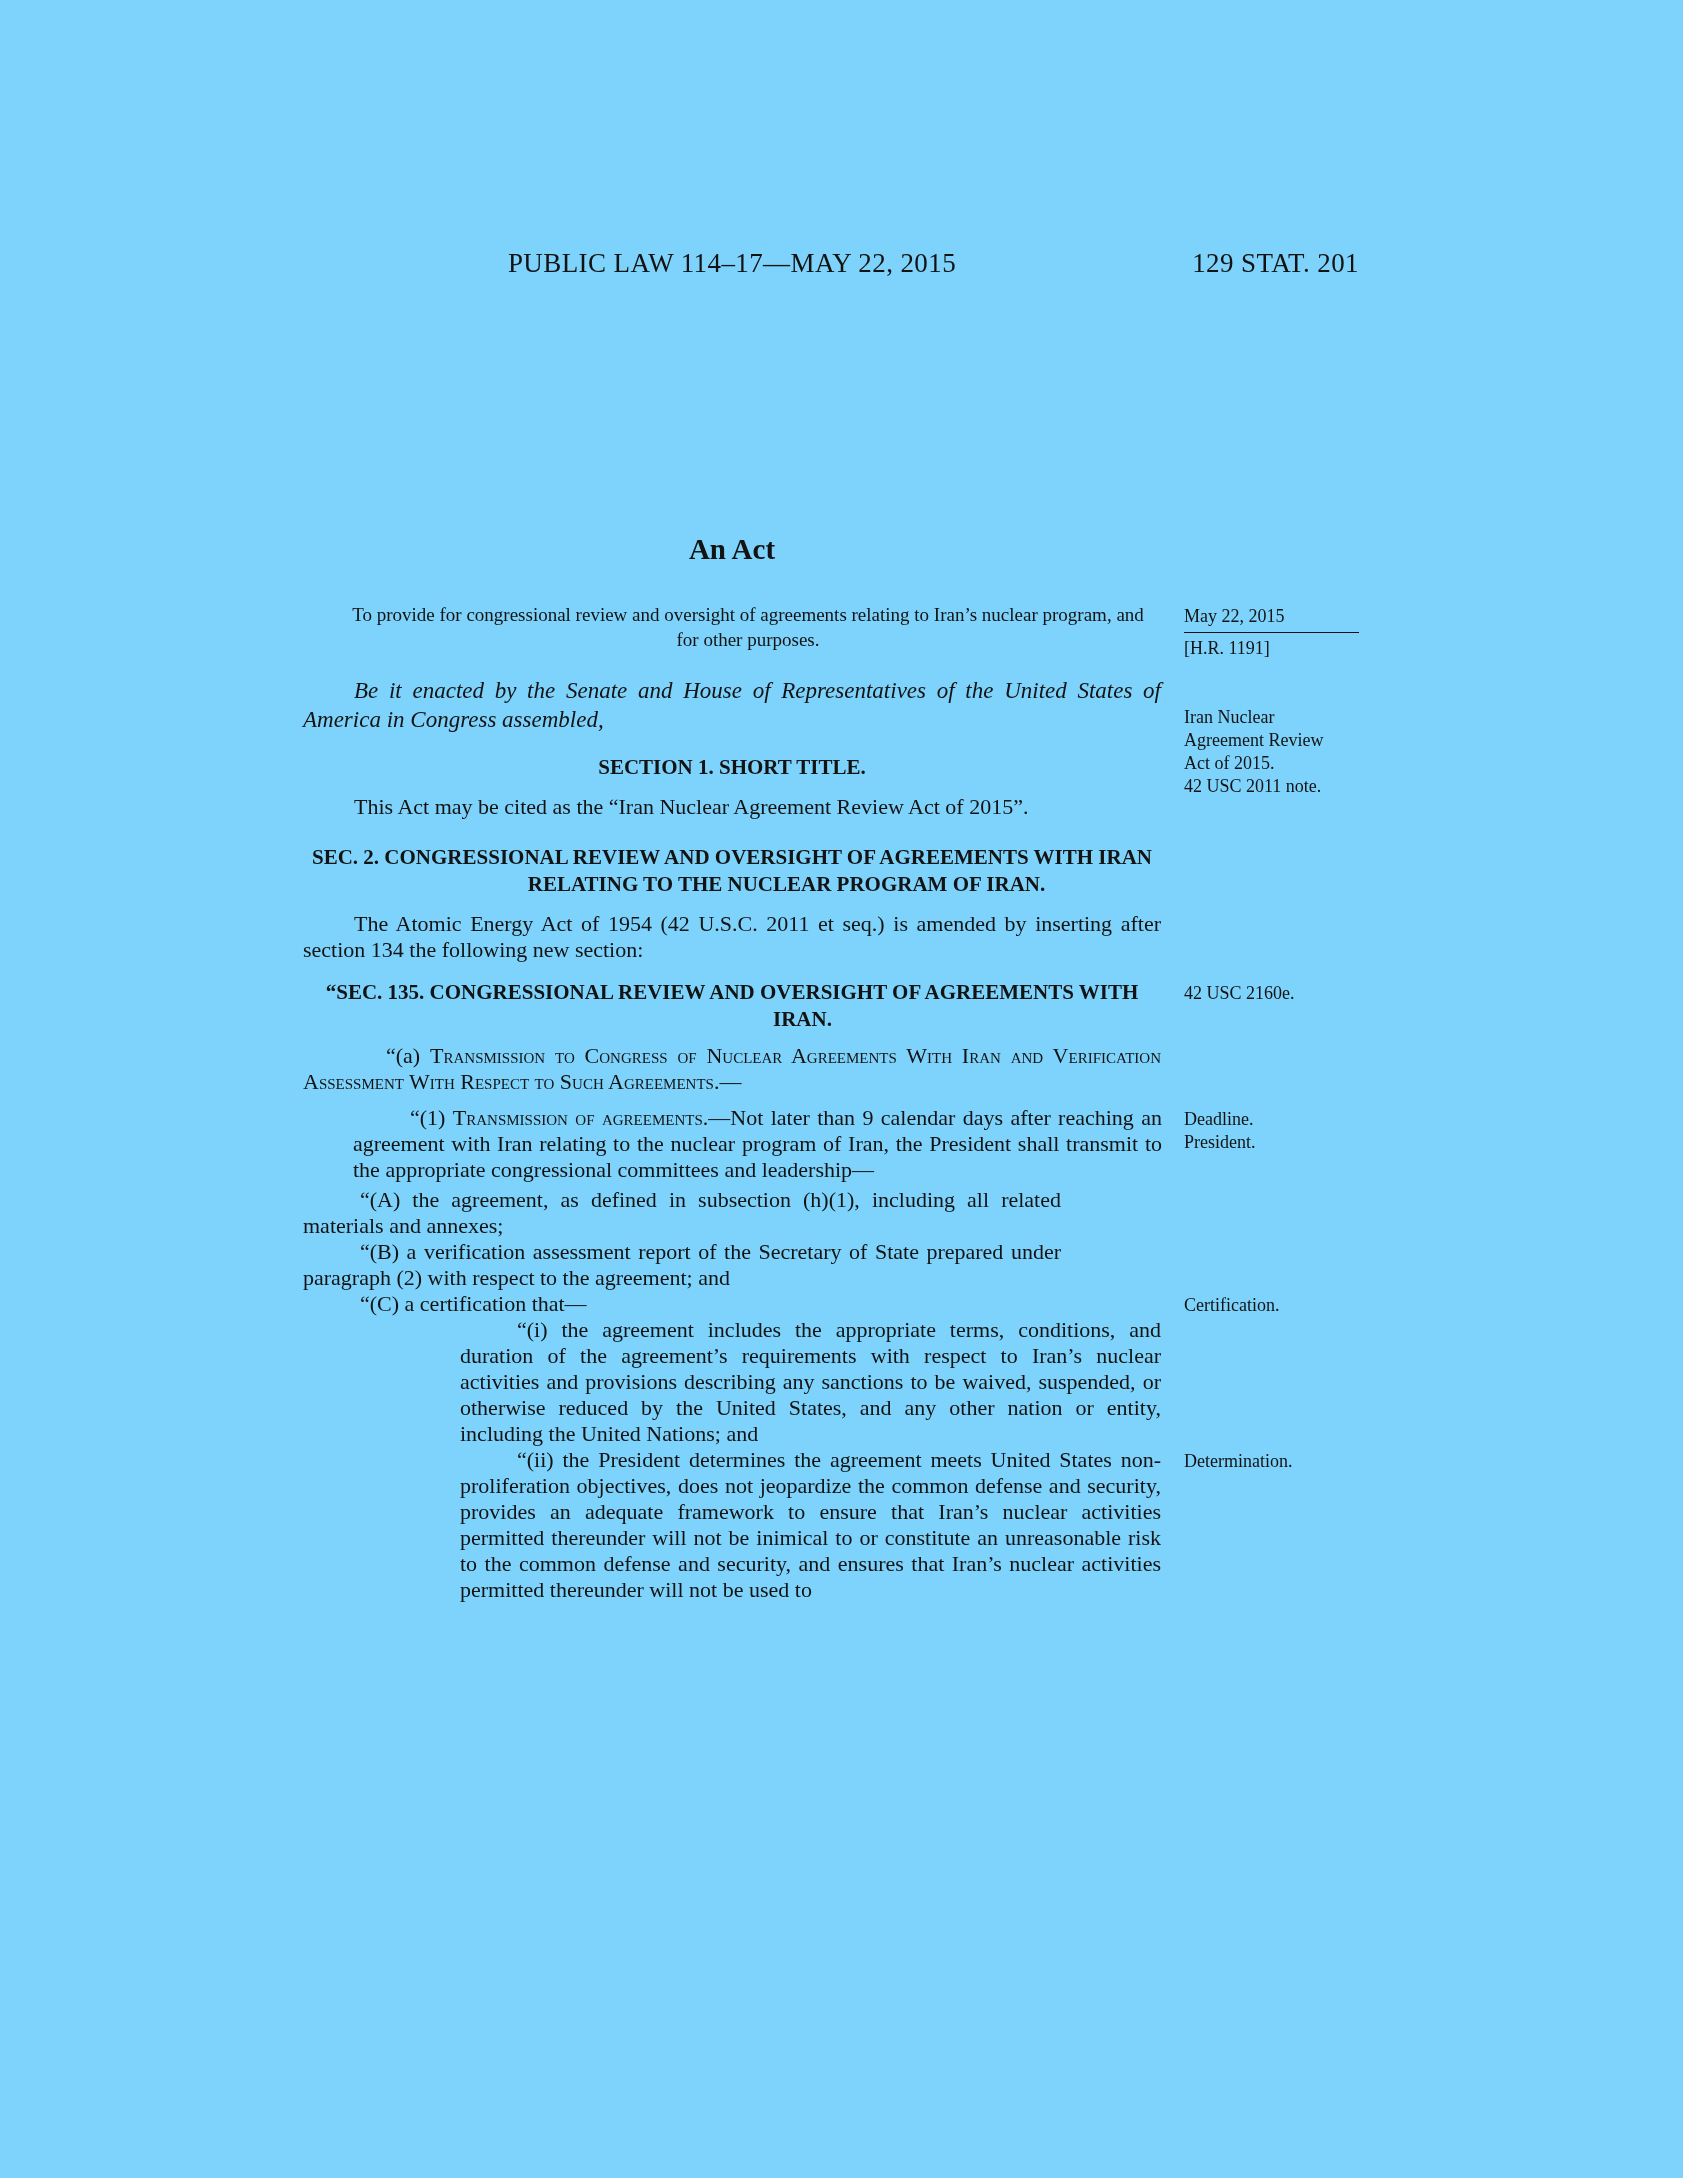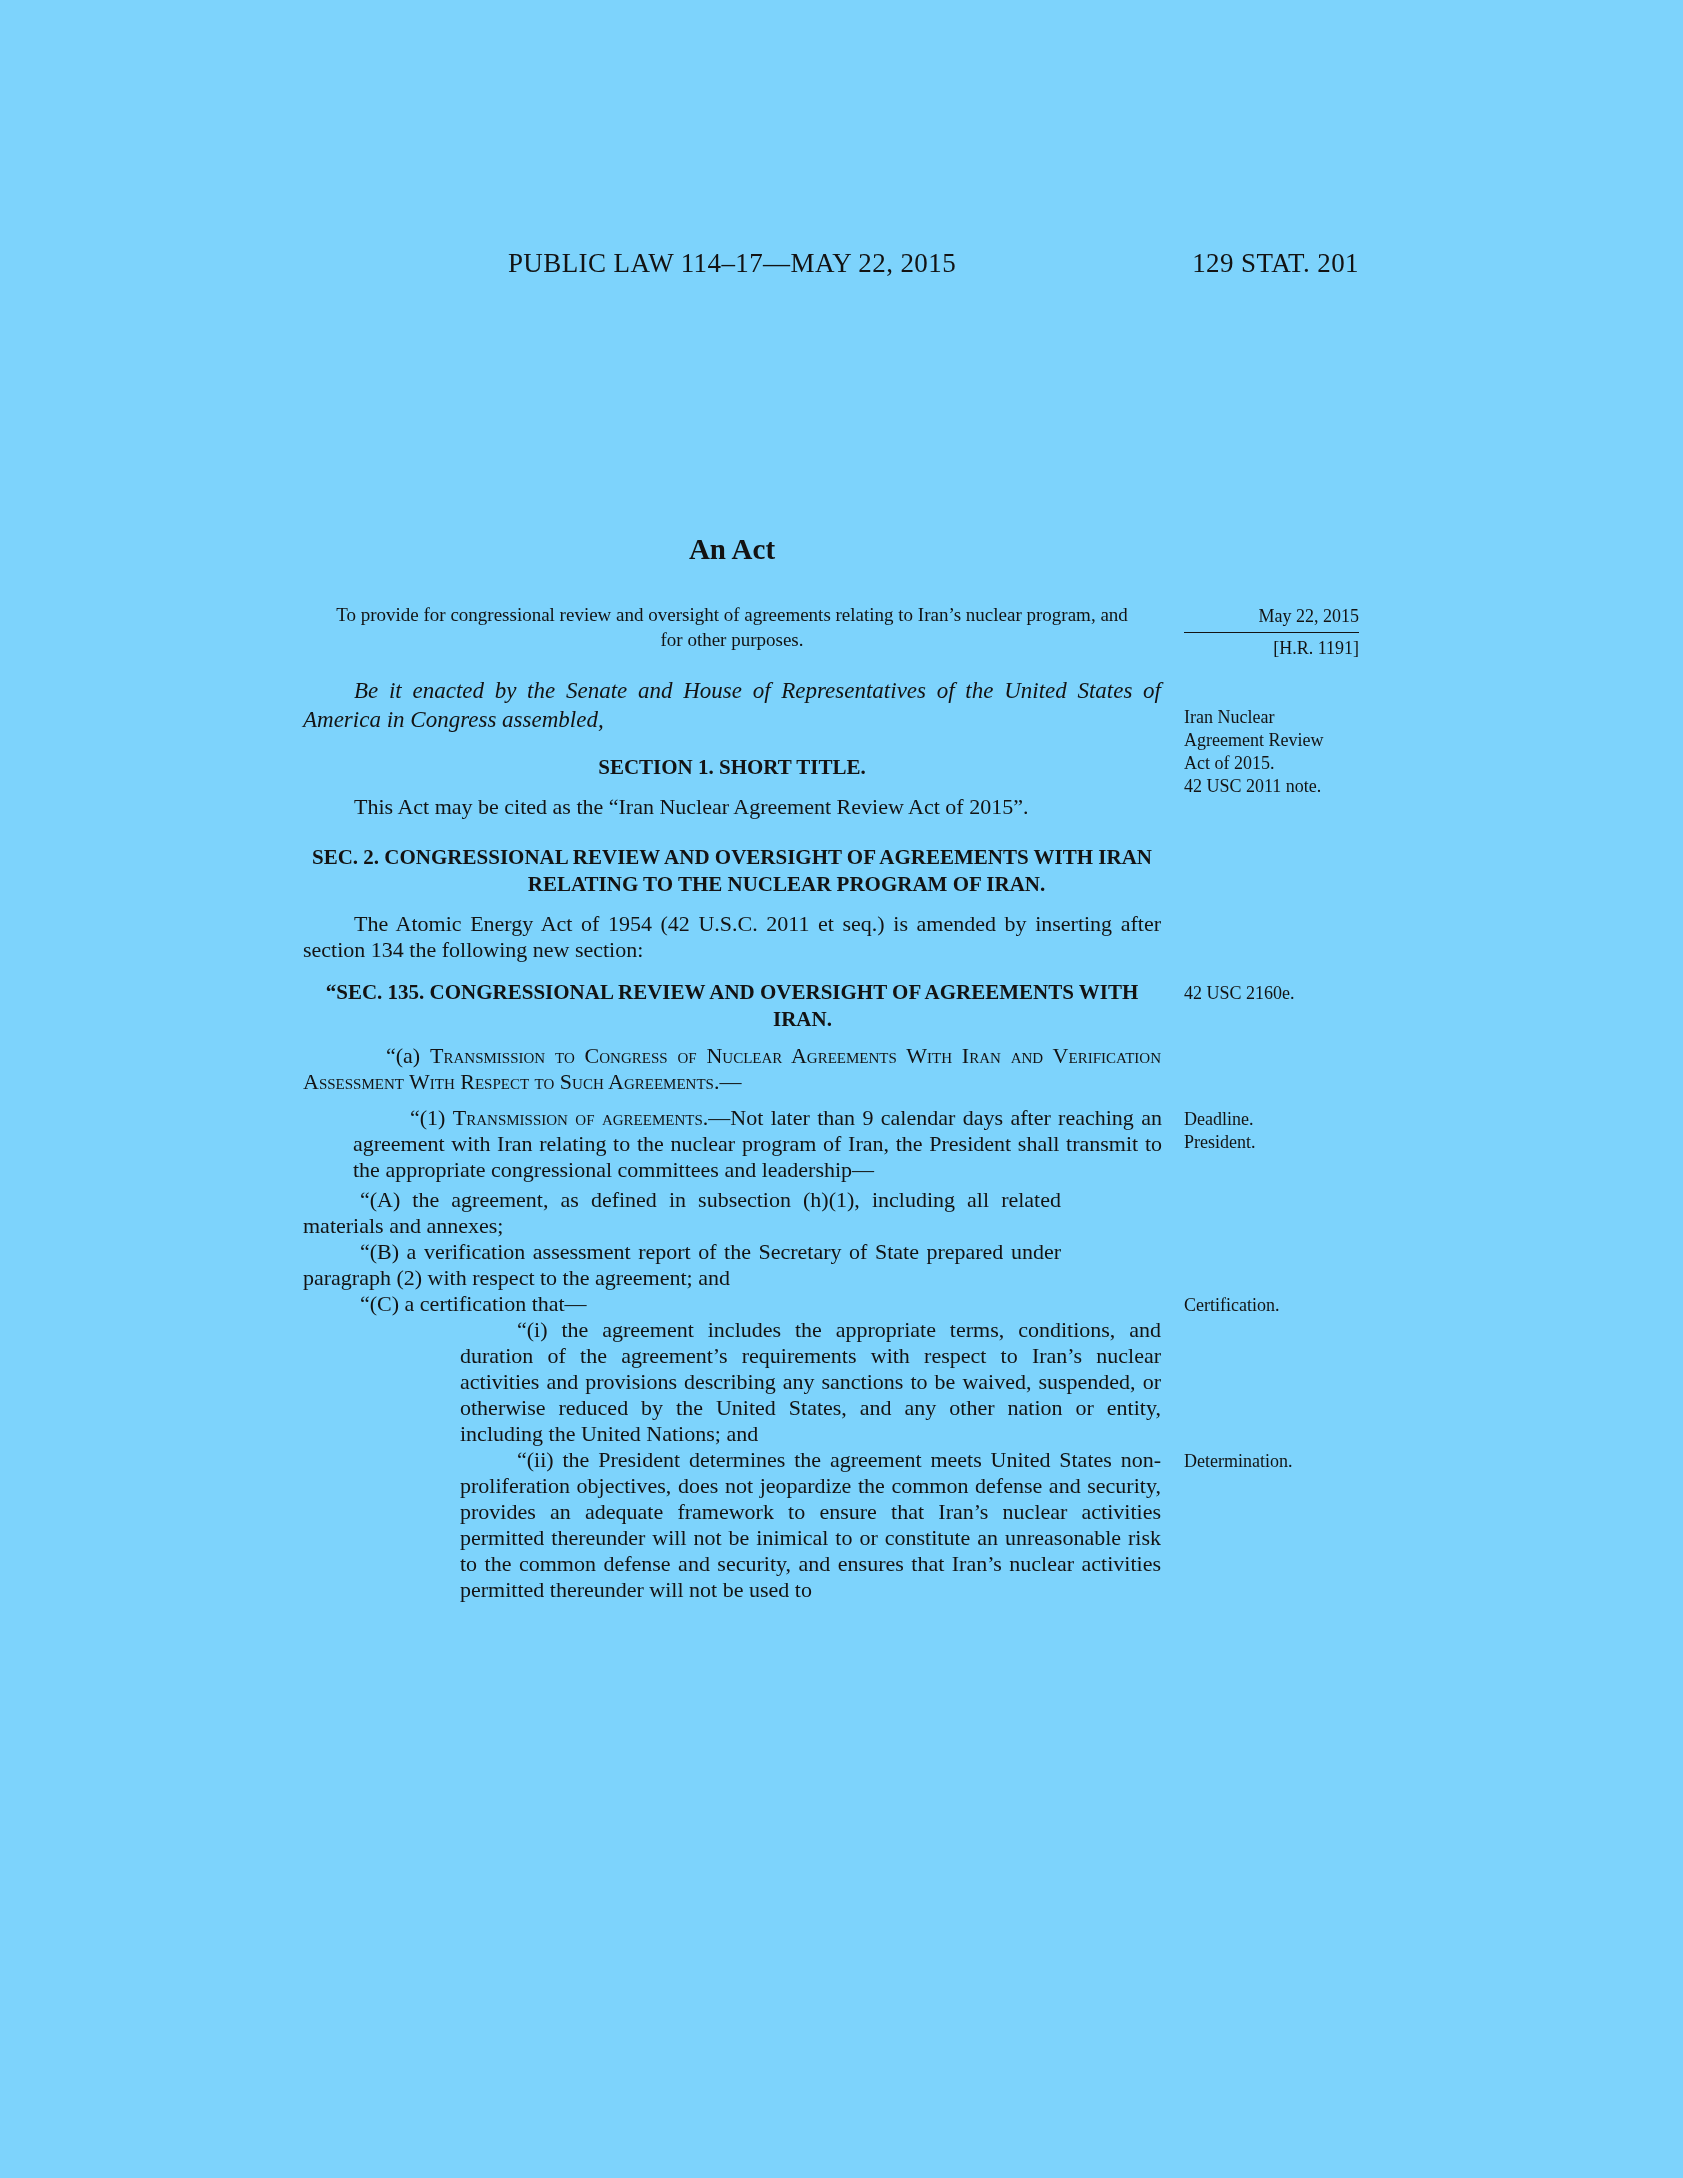--- a/index.html
+++ b/index.html
@@ -40,39 +40,39 @@
   .row { position: relative; width: 1056px; }
   .note {
     position: absolute;
     left: 881px;
     top: 3px;
     width: 156px;
     font-size: 18px;
     line-height: 23px;
     text-align: left;
   }
-  .note-date { width: 175px; text-align: right; }
+  .note-date { width: 175px; text-align: left; }
   .date-text {
     border-bottom: 1.5px solid #131313;
     padding-bottom: 4px;
     margin-bottom: 4px;
   }
   .law-title { font-size: 32px; line-height: 45px; }
   .an-act {
     font-size: 29px;
     font-weight: bold;
     text-align: center;
     width: 858px;
     margin: 18px 0 36px 0;
   }
   .purpose {
     font-size: 19px;
     line-height: 25px;
     text-align: center;
-    margin: 0;
+    margin: 16px;
     padding: 0 28px;
     box-sizing: border-box;
   }
   .enacting {
     font-style: italic;
     font-size: 23px;
     line-height: 29px;
     text-indent: 51px;
     margin: 24px 0 20px 0;
     text-align: justify;

